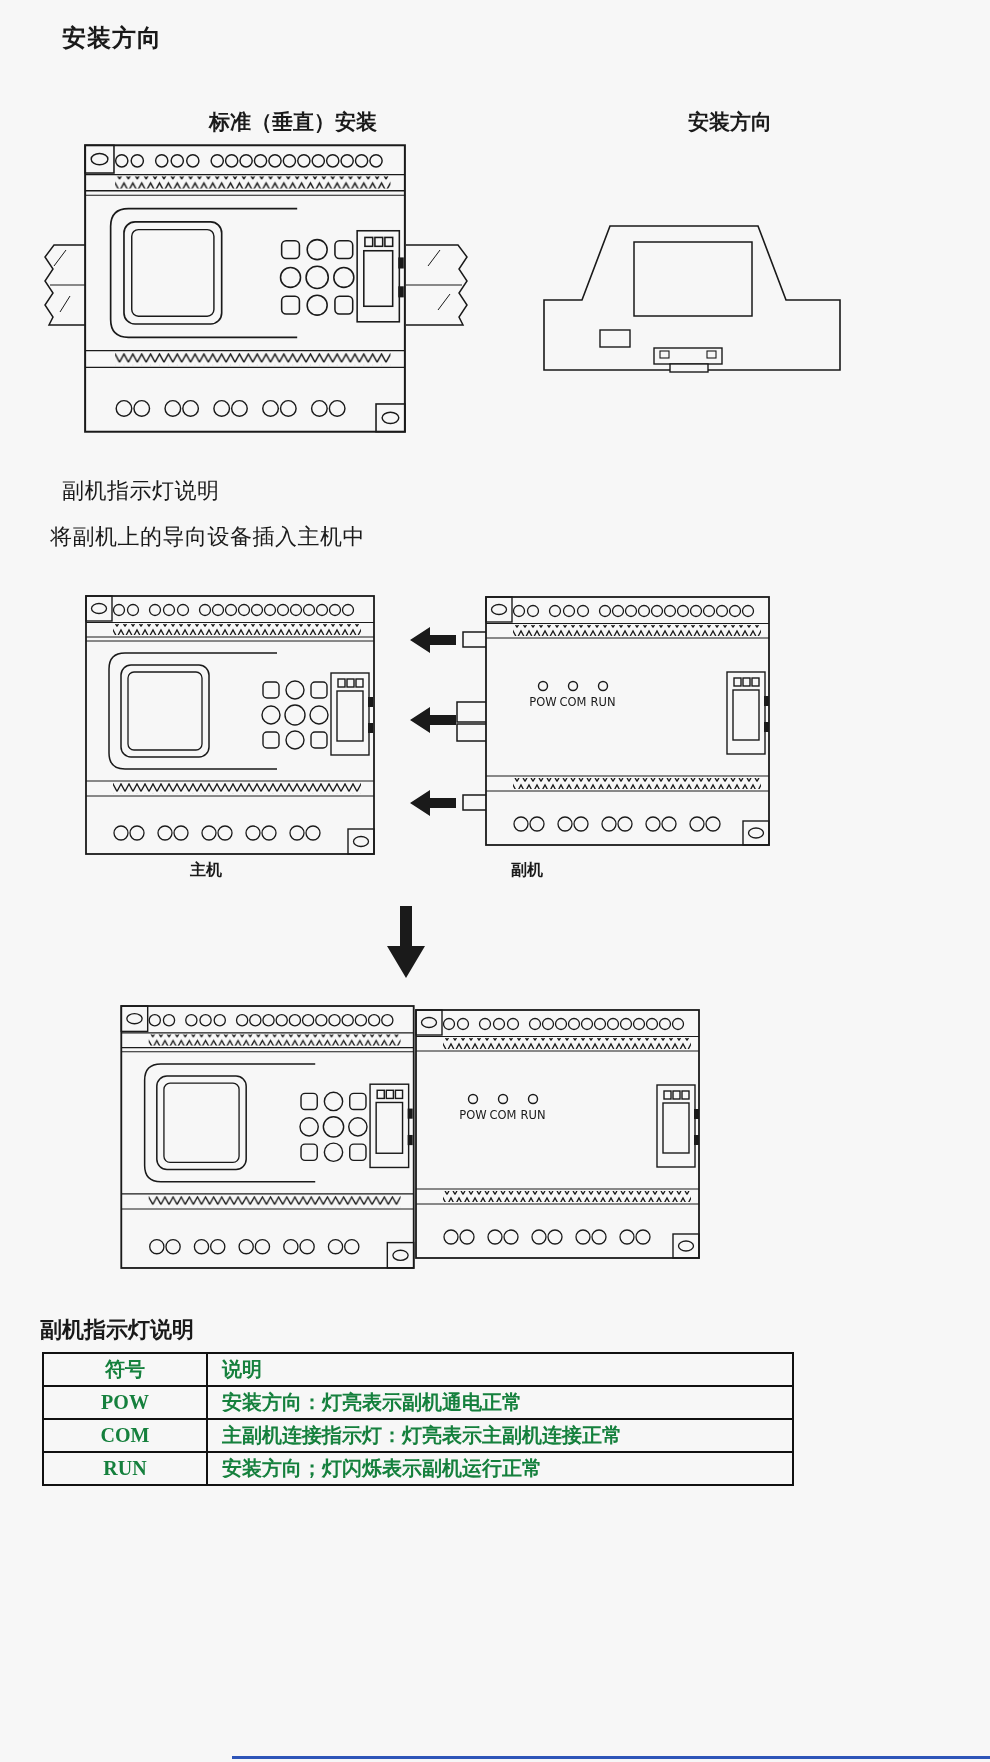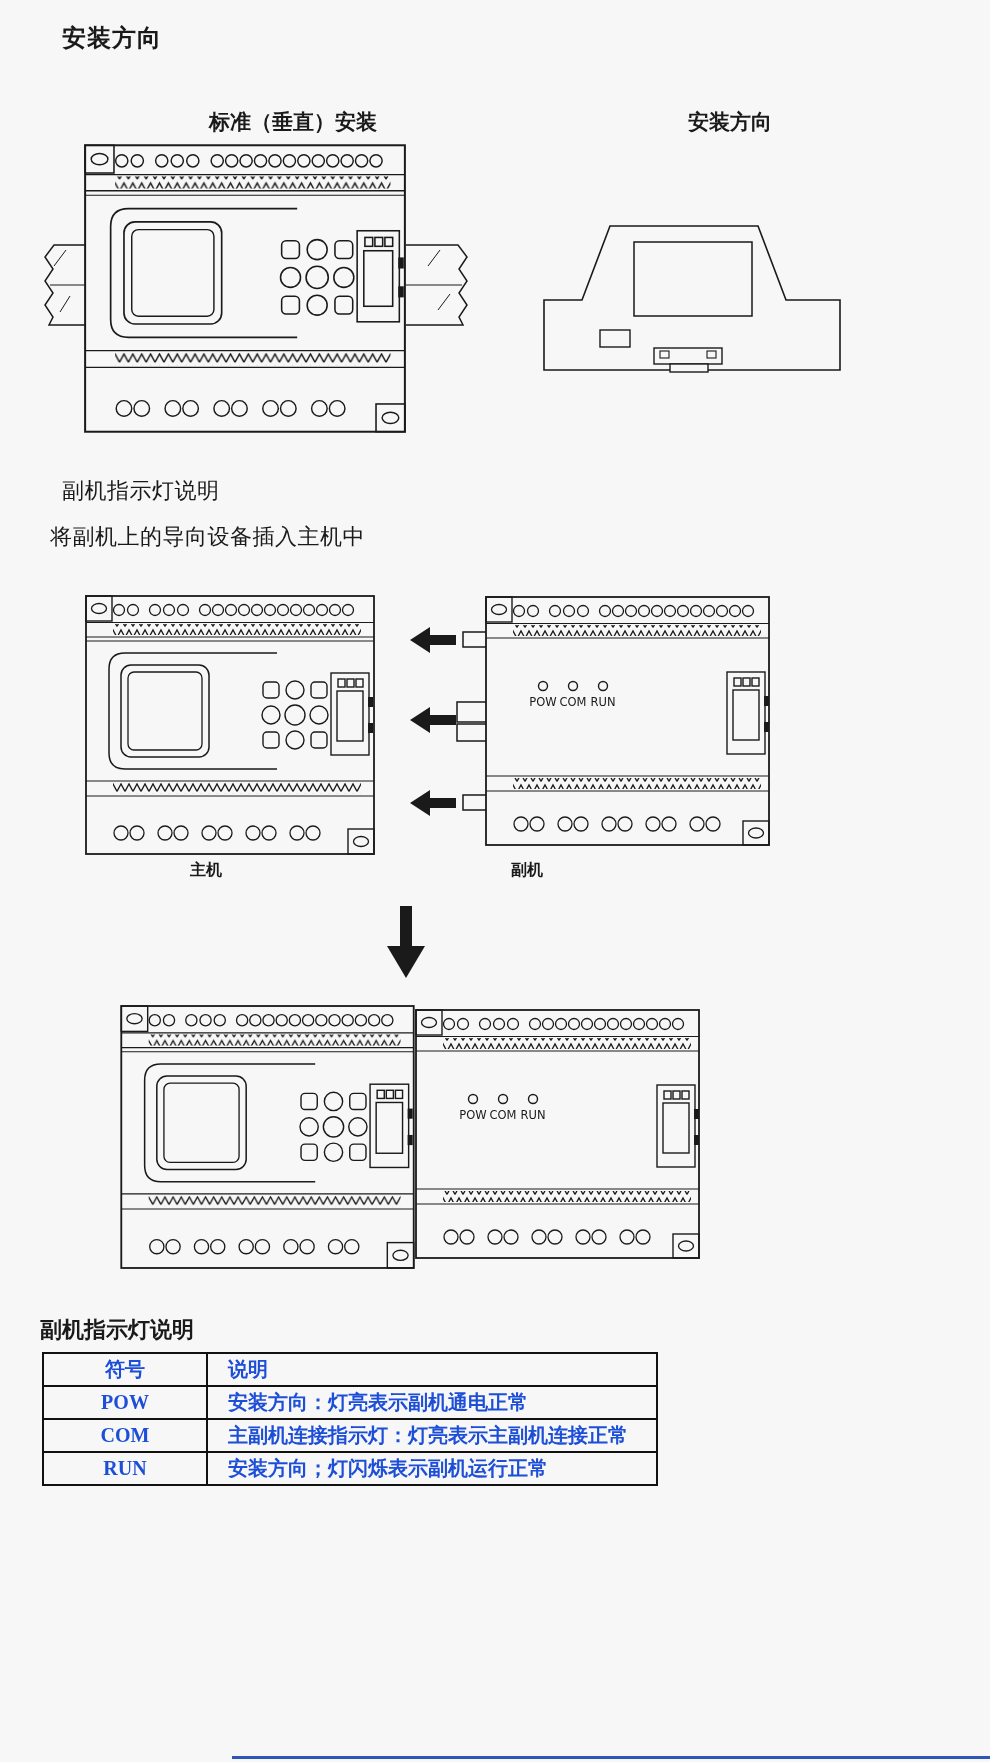--- a/index.html
+++ b/index.html
@@ -15,29 +15,29 @@
   .h2{font-size:22px;font-weight:500;letter-spacing:.5px}
   .unit-label{
     font-family:"Liberation Serif","DejaVu Serif",serif;
     font-weight:700;font-size:16px;text-align:center
   }
   .tbl-title{
     font-family:Liberation Mono, monospace;
     font-weight:700;font-size:22px
   }
   table.led{
-    border-collapse:collapse;width:616px;table-layout:fixed;
+    border-collapse:collapse;width:752px;table-layout:fixed;
     font-family:"Liberation Serif","DejaVu Serif",serif;
-    font-weight:700;font-size:20px;color:#1d4ed8;
+    font-weight:700;font-size:20px;color:#15803d;
   }
   table.led th,table.led td{
     border:2px solid #111;height:31px;padding:0 0 0 0;
   }
   table.led .c-sym{width:162px;text-align:center}
-  table.led .c-desc{text-align:left;padding-left:20px}
+  table.led .c-desc{text-align:left;padding-left:14px}
   .footer-rule{background:#2e55b8}
   svg text{font-family:"DejaVu Sans","Liberation Sans",sans-serif}
 </style>
 </head>
 <body>
 
 <svg width="0" height="0" style="position:absolute" aria-hidden="true">
   <defs>
     <pattern id="zig" width="8" height="11" patternUnits="userSpaceOnUse">
       <path d="M0 9.5 L4 2 L8 9.5" fill="none" stroke="#1a1a1a" stroke-width="1.3"></path>

